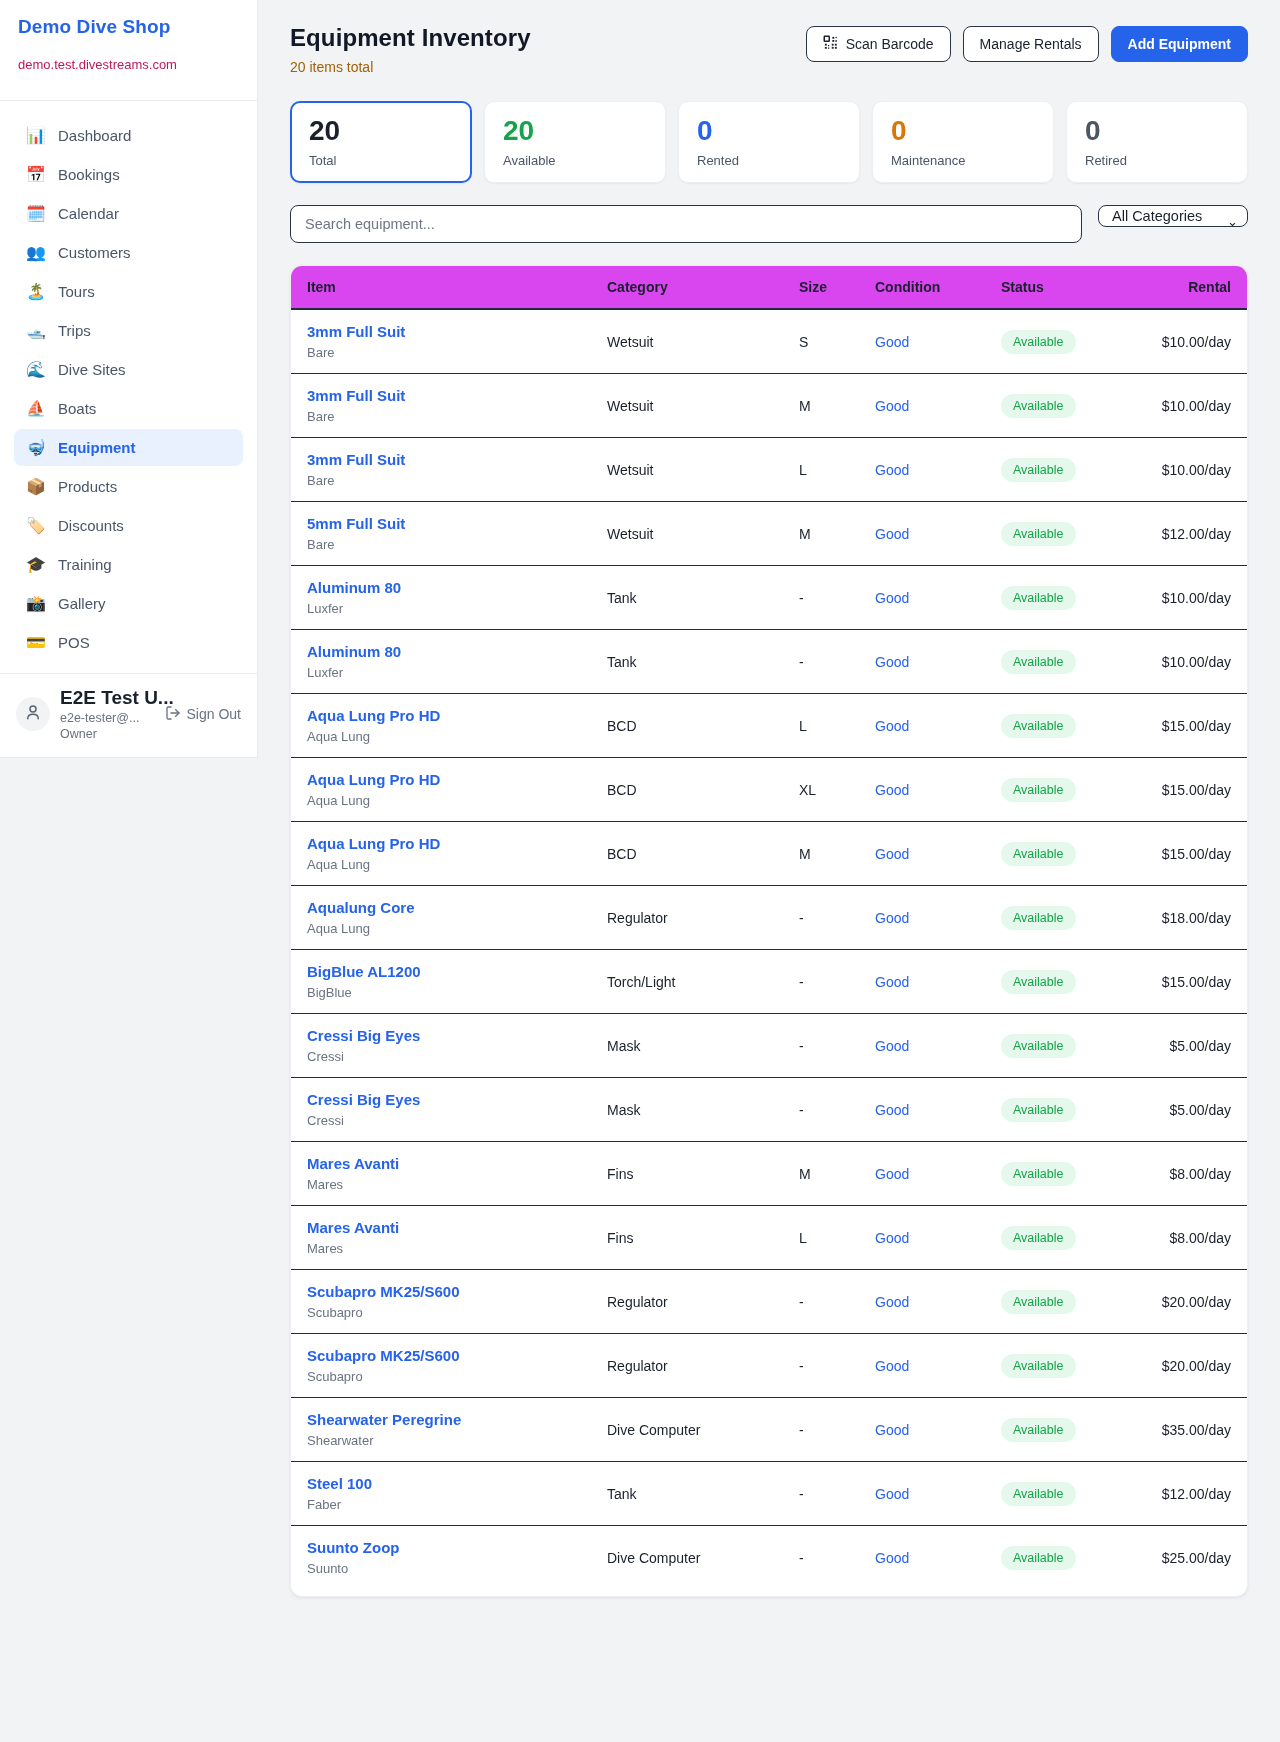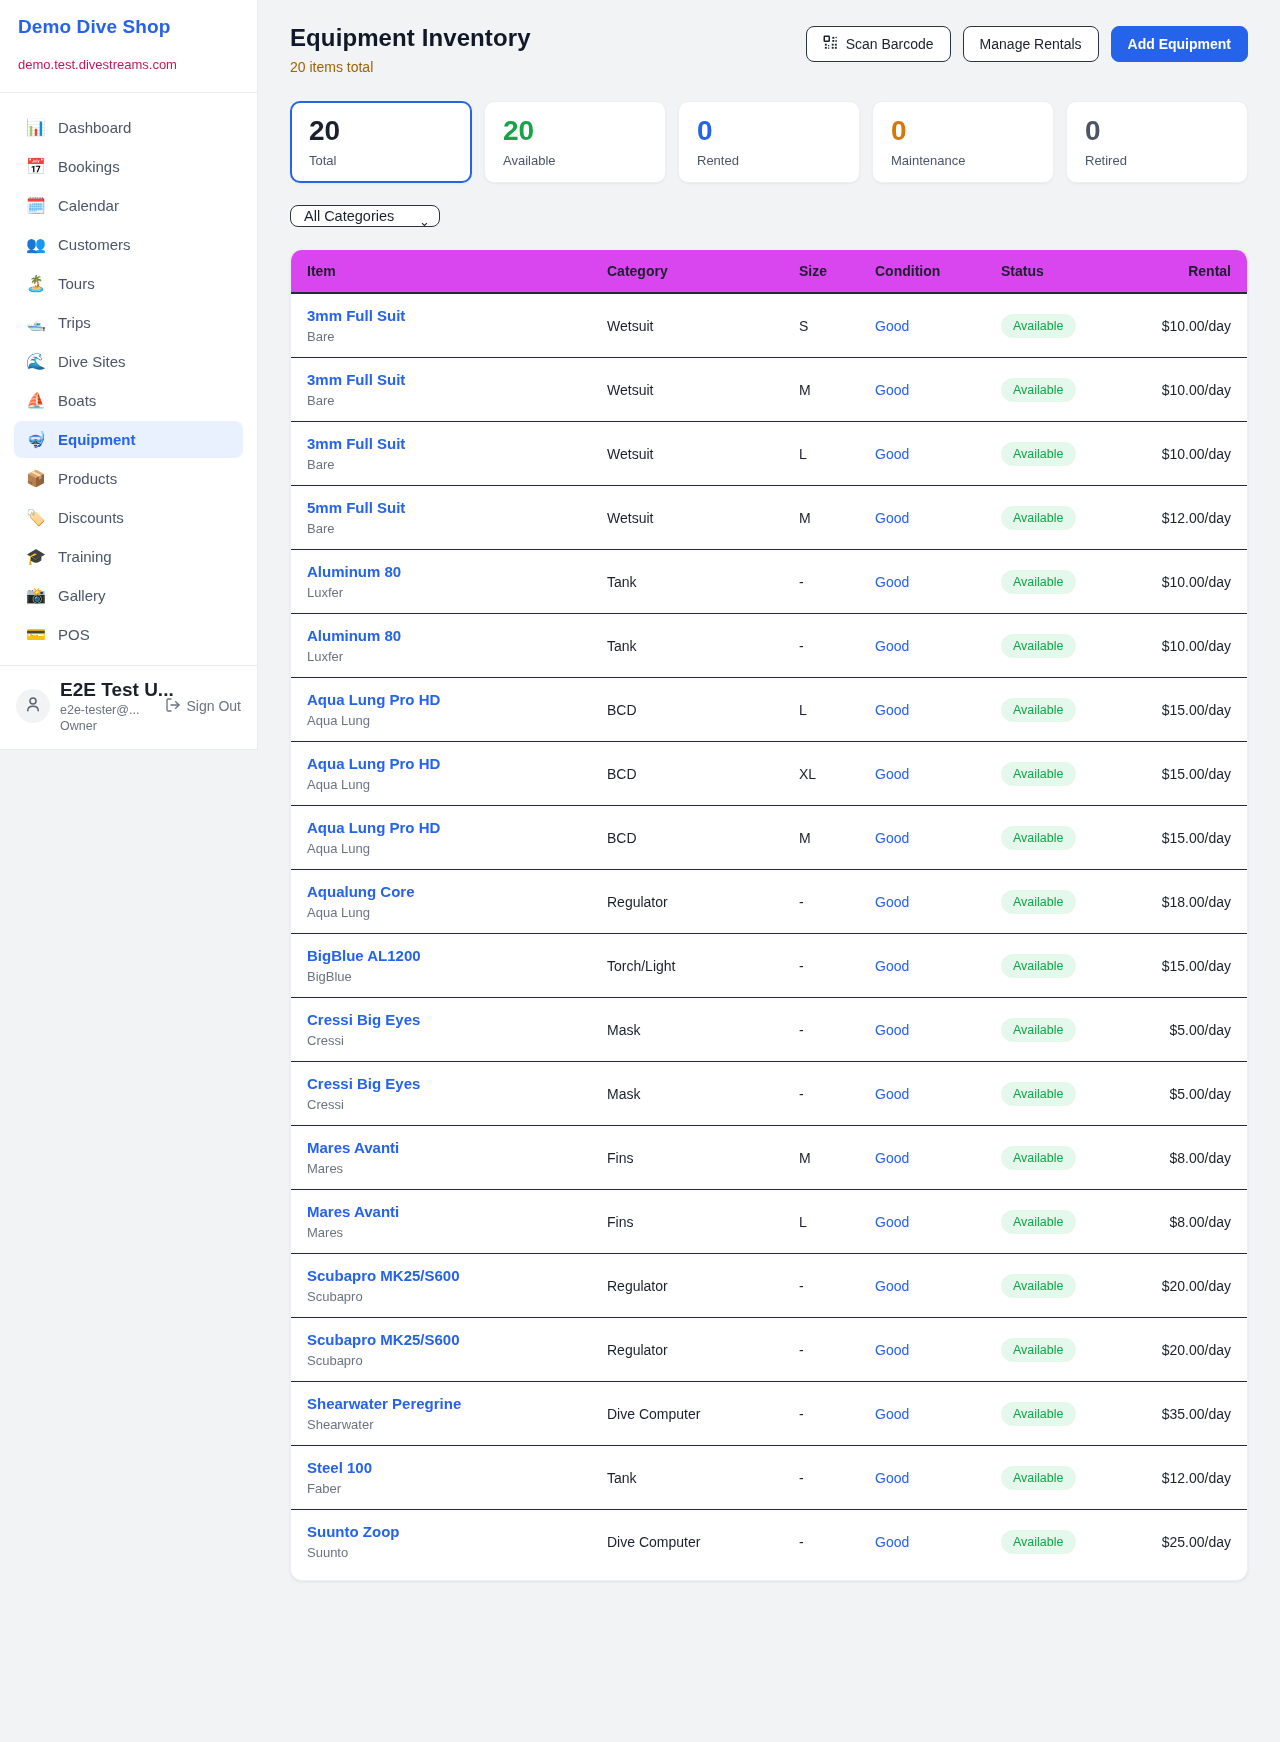--- a/index.html
+++ b/index.html
@@ -10,21 +10,21 @@
     width:1280px; height:1742px; position:relative; overflow:hidden;
   }
   .layout { display:flex; width:1280px; min-height:1742px; align-items:flex-start; }
 
   
   .sidebar {
     width:258px; flex:0 0 258px; background:#fff;
     border-right:1px solid #e8eaed; border-bottom:1px solid #e8eaed;
     padding-bottom:0;
   }
-  .brand { padding:16px 18px 20px 18px; border-bottom:1px solid #e8eaed; }
+  .brand { padding:16px 18px 28px 18px; border-bottom:1px solid #e8eaed; }
   .brand-name { color:#2563eb; font-size:19px; font-weight:700; letter-spacing:.1px; }
   .brand-domain { color:#be185d; font-size:13px; margin-top:19px; }
   .nav { padding:14px 0 10px 0; }
   .nav-item {
     display:flex; align-items:center; gap:12px;
     margin:2px 14px; padding:9px 12px; border-radius:8px;
     font-size:15px; color:#4a5568; cursor:pointer;
   }
   .nav-item .nav-icon { font-size:16px; width:20px; text-align:center; }
   .nav-item.active { background:#e8f1fd; color:#2563eb; font-weight:600; }
@@ -255,20 +255,21 @@
           <div class="stat-value" style="color: rgb(217, 119, 6);">0</div>
           <div class="stat-label">Maintenance</div>
         </div>
         <div class="stat-card">
           <div class="stat-value" style="color: rgb(75, 85, 99);">0</div>
           <div class="stat-label">Retired</div>
         </div>
       </div>
 
     <div class="filters">
+      <input class="search-input" type="text" placeholder="Search equipment..." style="">
       <div class="select-wrap">
         <select>
           <option>All Categories</option>
         </select>
         <span class="select-caret">⌄</span>
       </div>
     </div>
 
     <div class="table-card">
       <table>

